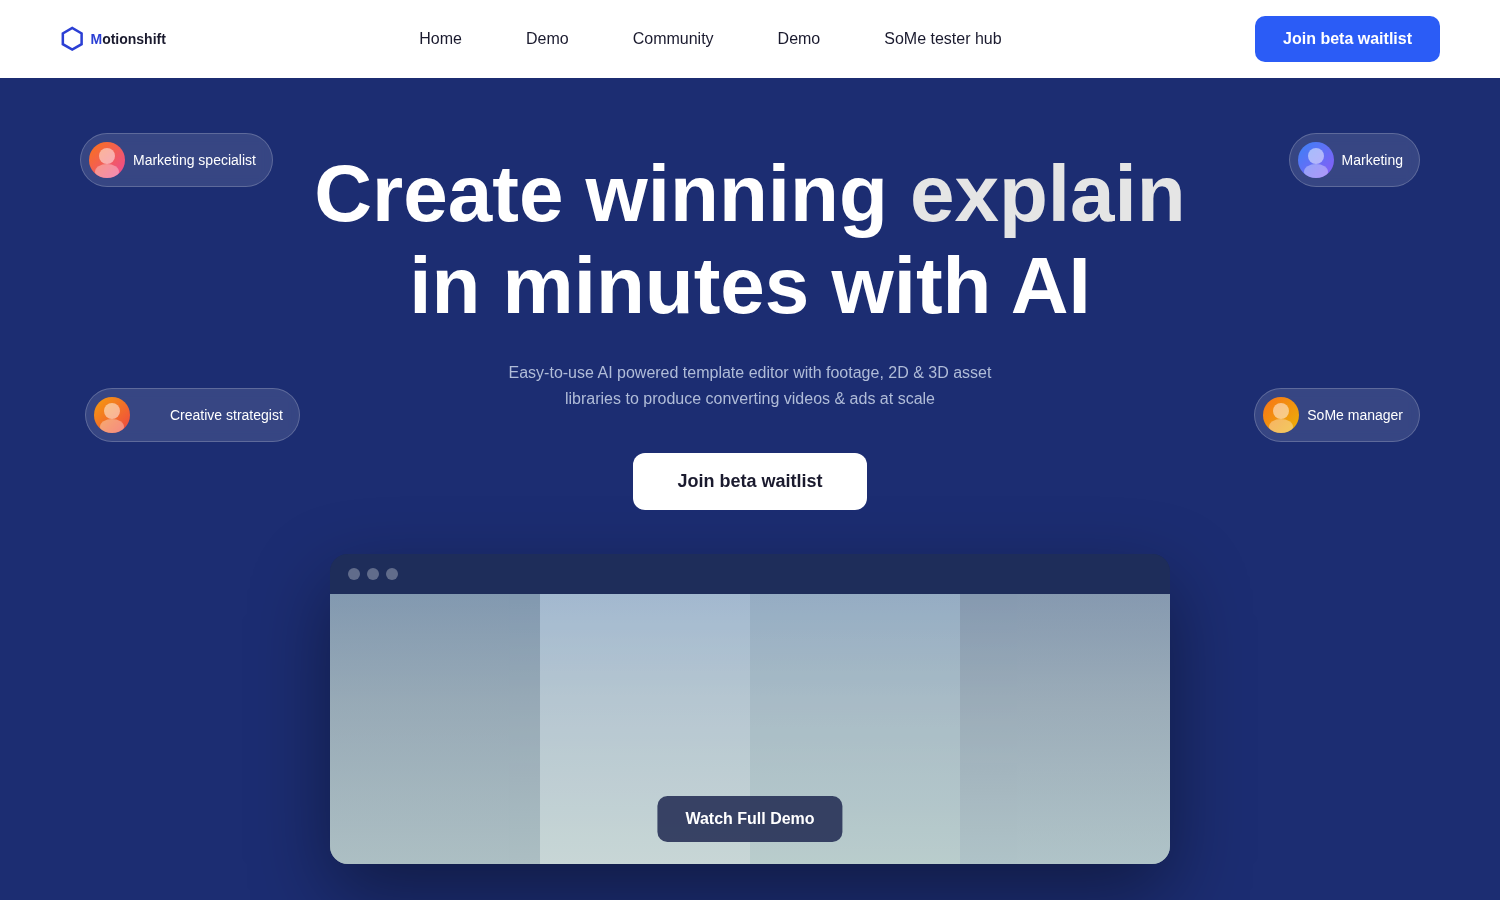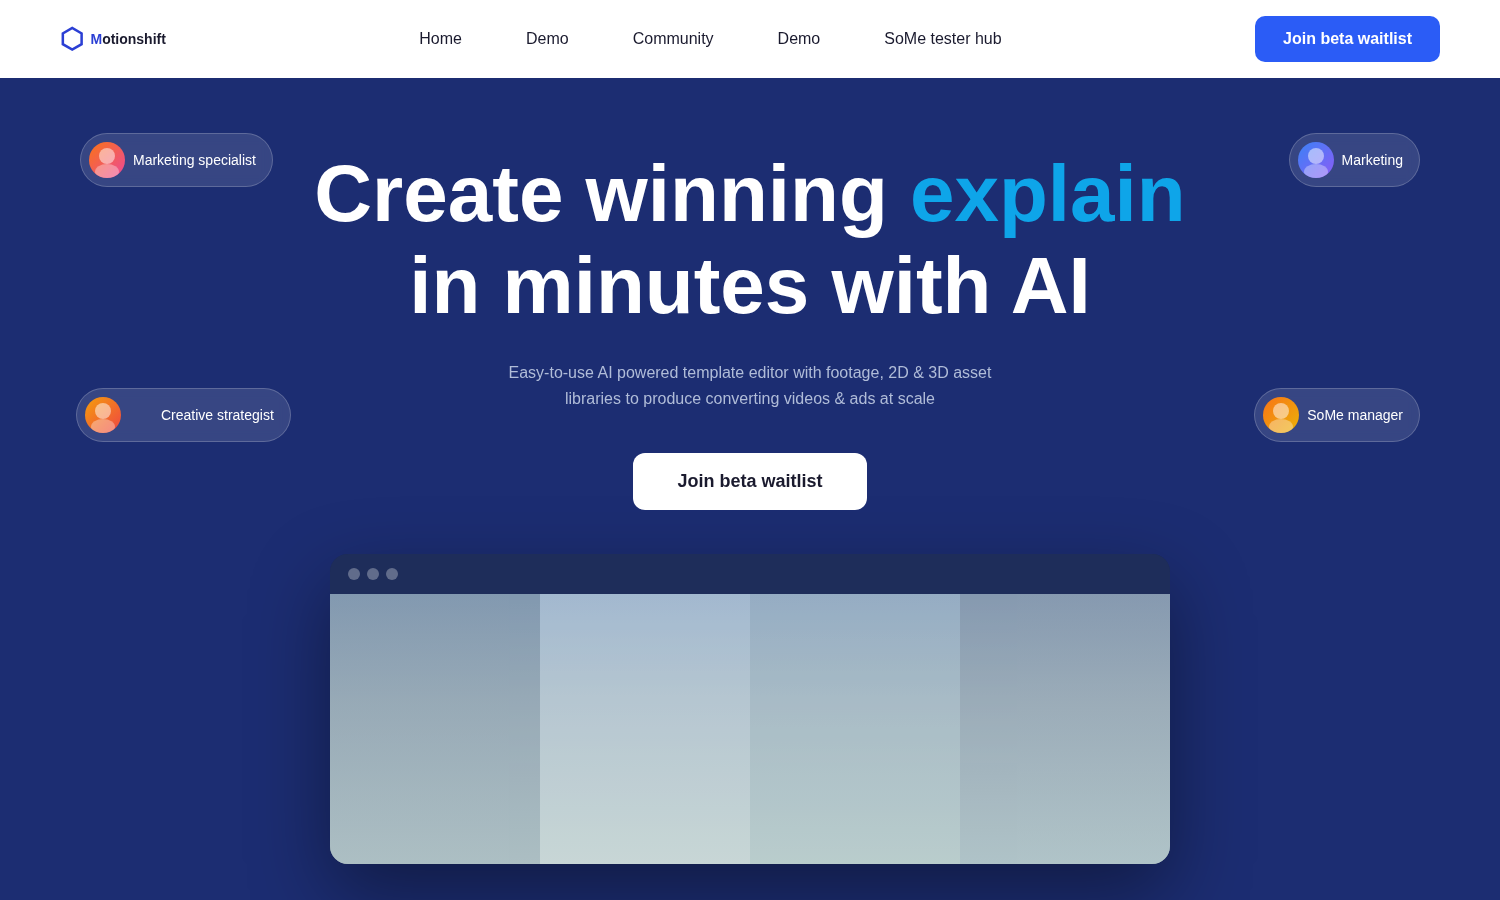--- a/index.html
+++ b/index.html
@@ -84,21 +84,21 @@
 
     .hero-title {
       font-size: 80px;
       font-weight: 800;
       line-height: 1.15;
       color: #fff;
       margin-top: 10px;
     }
 
     .hero-title .accent {
-      color: #0ea5e9;
+      color: #e5e5e5;
     }
 
     .hero-subtitle {
       font-size: 16px;
       color: #b0bcd8;
       margin-top: 28px;
       line-height: 1.6;
     }
 
     .hero-cta {
@@ -148,21 +148,21 @@
       left: 80px;
     }
 
     .badge-designer {
       top: 55px;
       right: 80px;
     }
 
     .badge-creative {
       top: 310px;
-      left: 76px;
+      left: 85px;
       gap: 40px;
     }
 
     .badge-some {
       top: 310px;
       right: 80px;
     }
 
     .avatar-marketing {
       background: linear-gradient(135deg, #f97316, #ec4899);
@@ -342,16 +342,17 @@
       <div class="dot"></div>
       <div class="dot"></div>
     </div>
     <div class="demo-content">
       <div class="demo-video-overlay">
         <div class="demo-col"></div>
         <div class="demo-col"></div>
         <div class="demo-col"></div>
         <div class="demo-col"></div>
       </div>
+      <button class="watch-demo-btn">Watch Full Demo</button>
     </div>
   </div>
 
 </section>
 
 </body></html>

